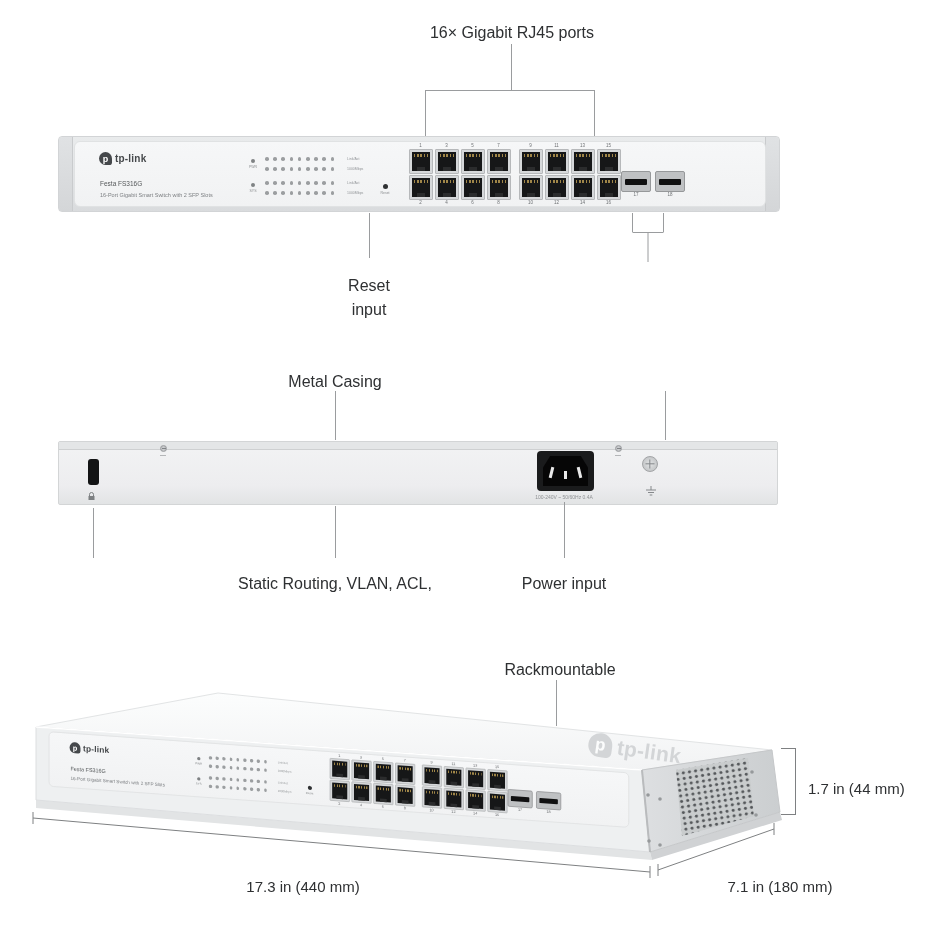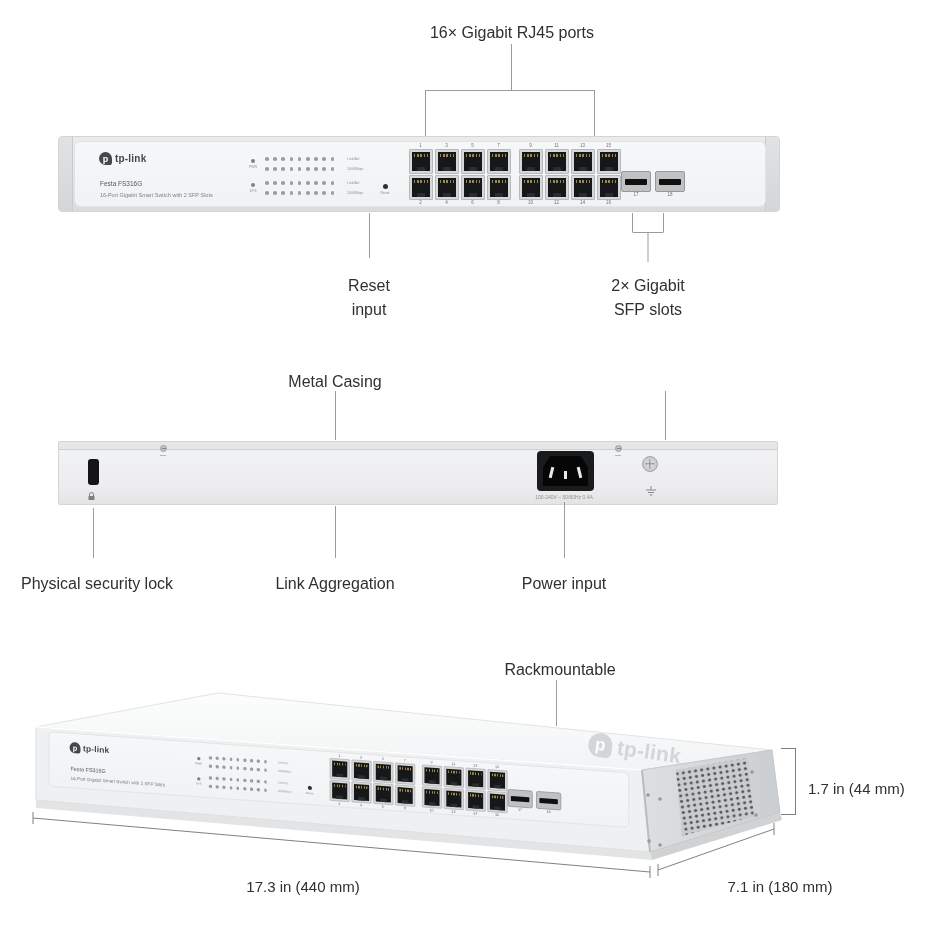--- a/index.html
+++ b/index.html
@@ -613,27 +613,22 @@
         <line x1="781" y1="814.5" x2="796" y2="814.5"></line>
       </g>
     </g>
   </svg>
 
   <div class="lbl" style="left:512px;top:21px">16× Gigabit RJ45 ports</div>
   <div class="lbl" style="left:369px;top:274px">
     <div>Reset</div>
     <div>input</div>
   </div>
-  <div class="lbl" style="left:648px;top:274px">
-    <div>2× Gigabit</div>
-    <div>SFP slots</div>
-  </div>
   <div class="lbl" style="left:335px;top:370px">Metal Casing</div>
-  <div class="lbl" style="left:97px;top:572px">Physical security lock</div>
   <div class="lbl" style="left:335px;top:572px">
-    <div>Link Aggregation</div>
+    <div>Static Routing, VLAN, ACL,</div>
   </div>
   <div class="lbl" style="left:564px;top:572px">Power input</div>
   <div class="lbl" style="left:560px;top:658px">Rackmountable</div>
   <div class="lbl small" style="left:303px;top:875px">17.3 in (440 mm)</div>
   <div class="lbl small" style="left:780px;top:875px">7.1 in (180 mm)</div>
   <div class="lbl small leftalign" style="left:808px;top:777px">1.7 in (44 mm)</div>
 </div>
 
 </body></html>

